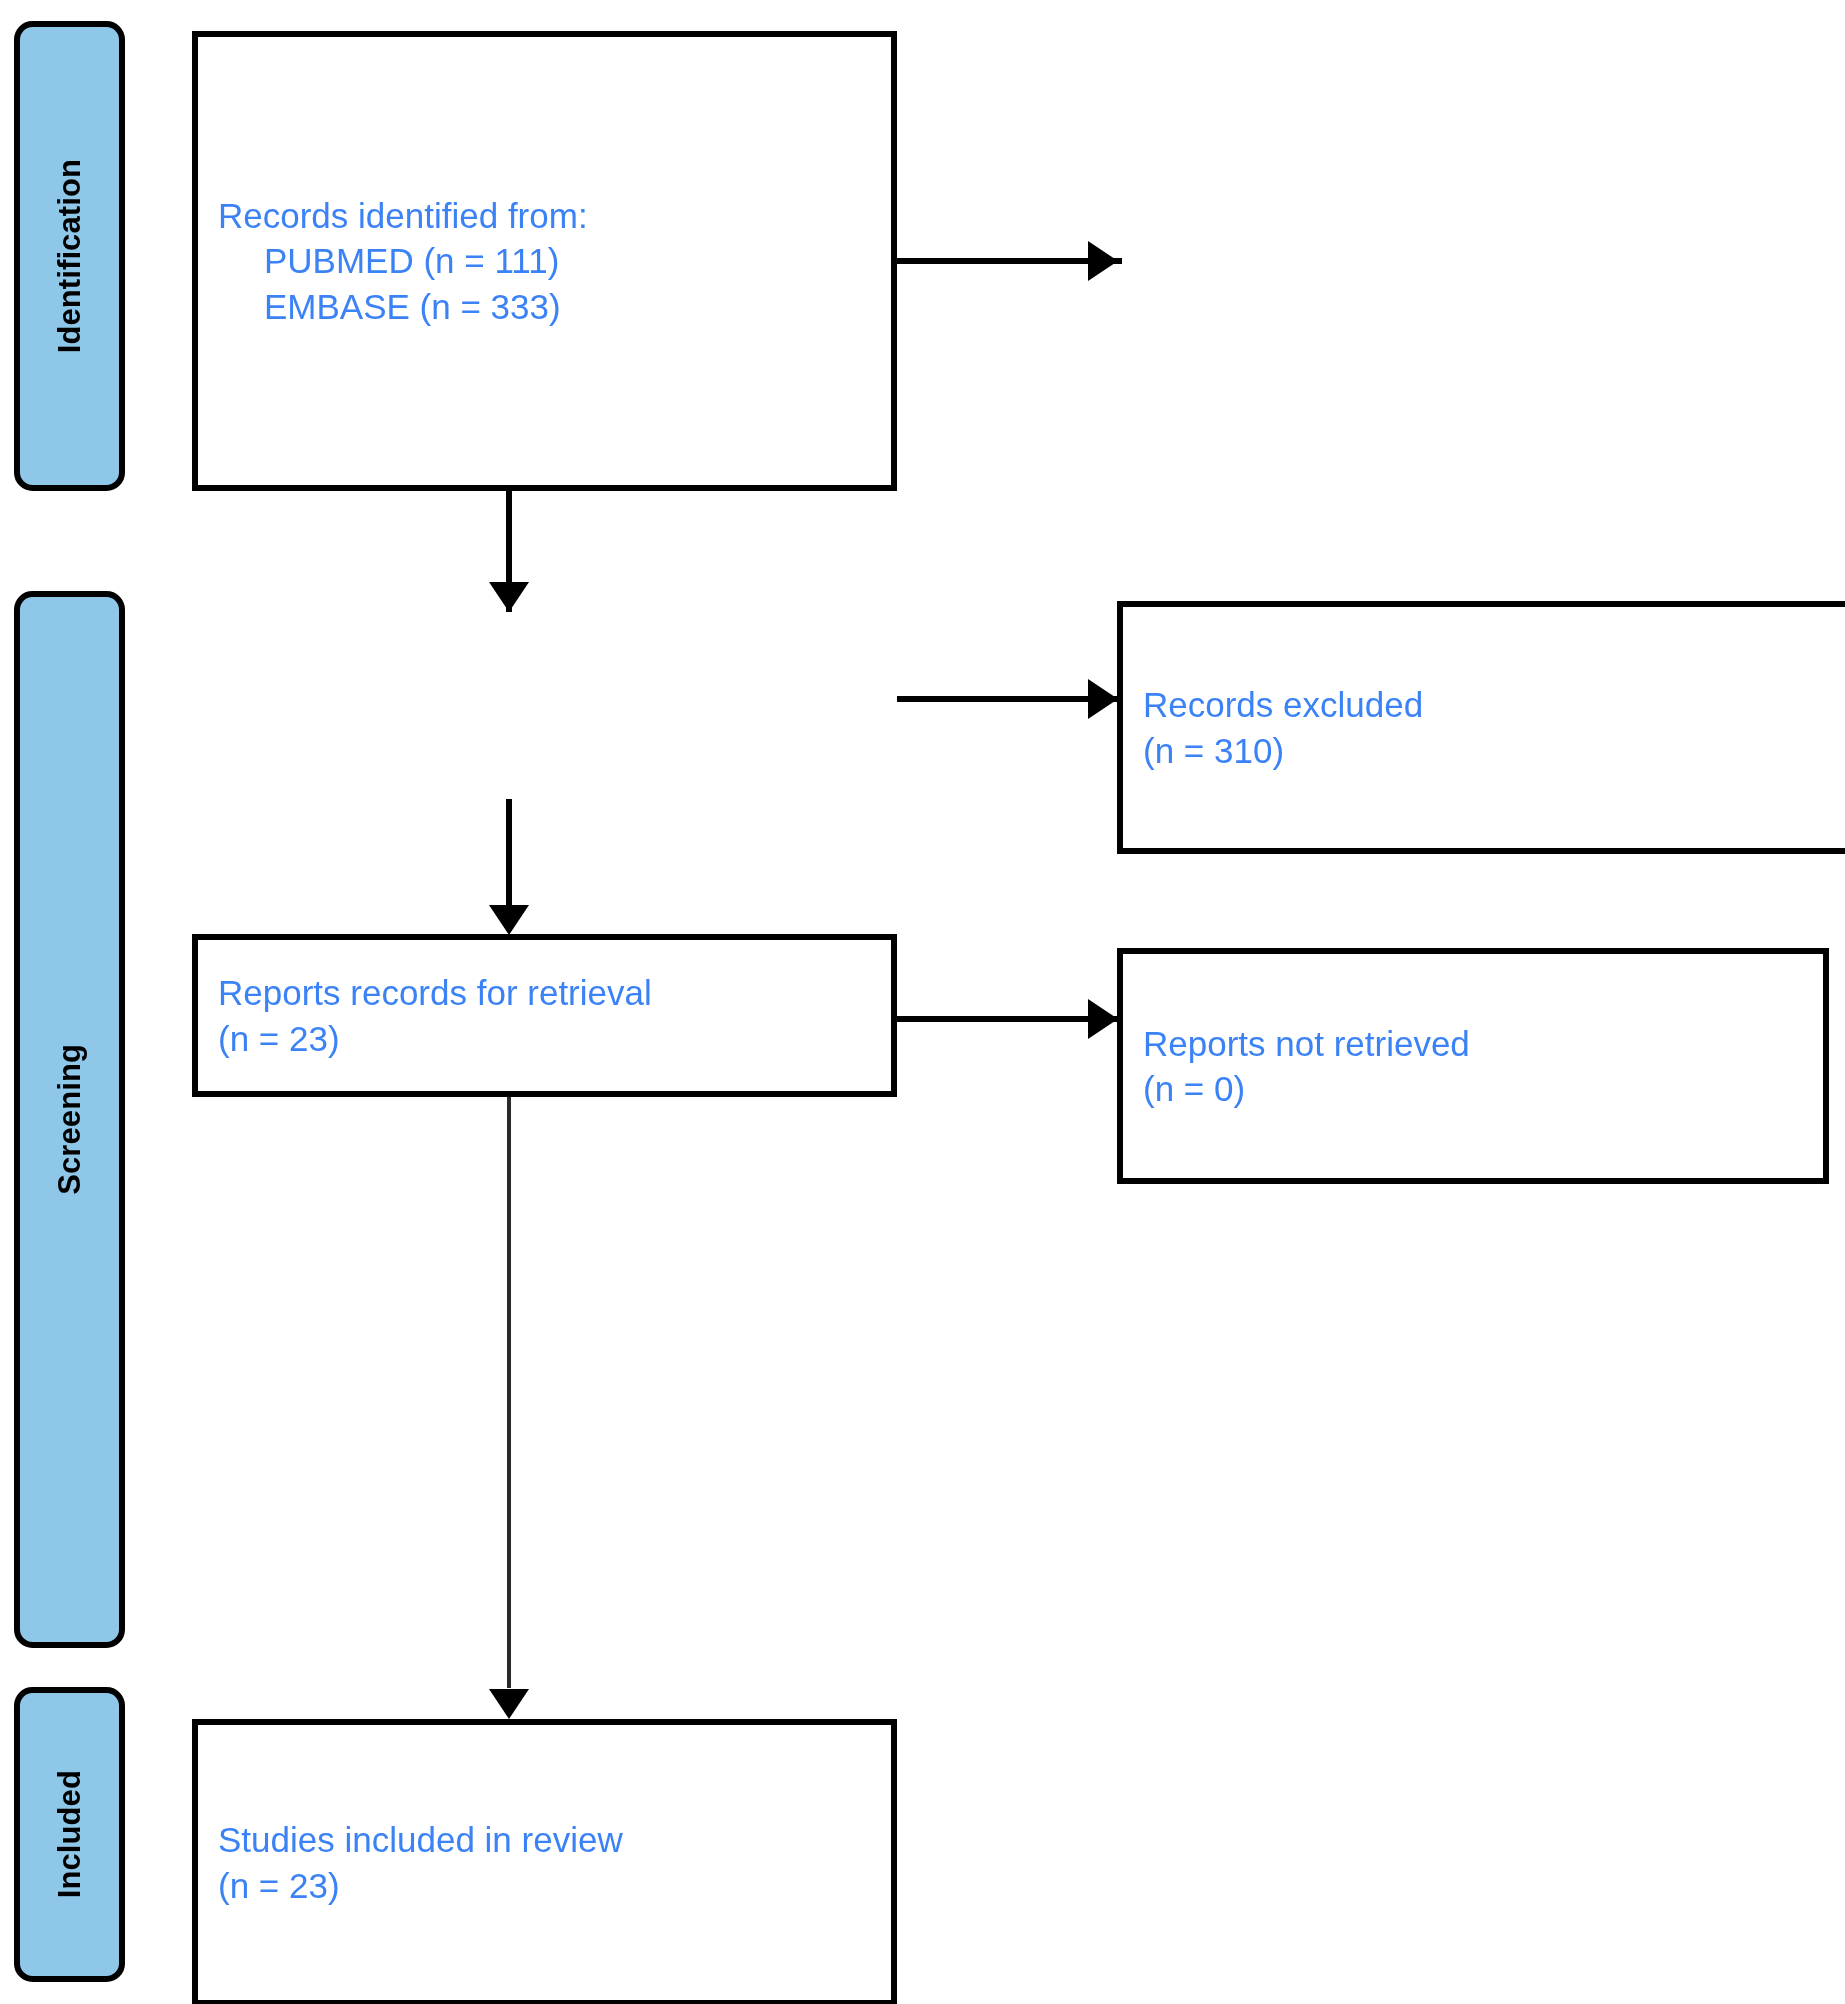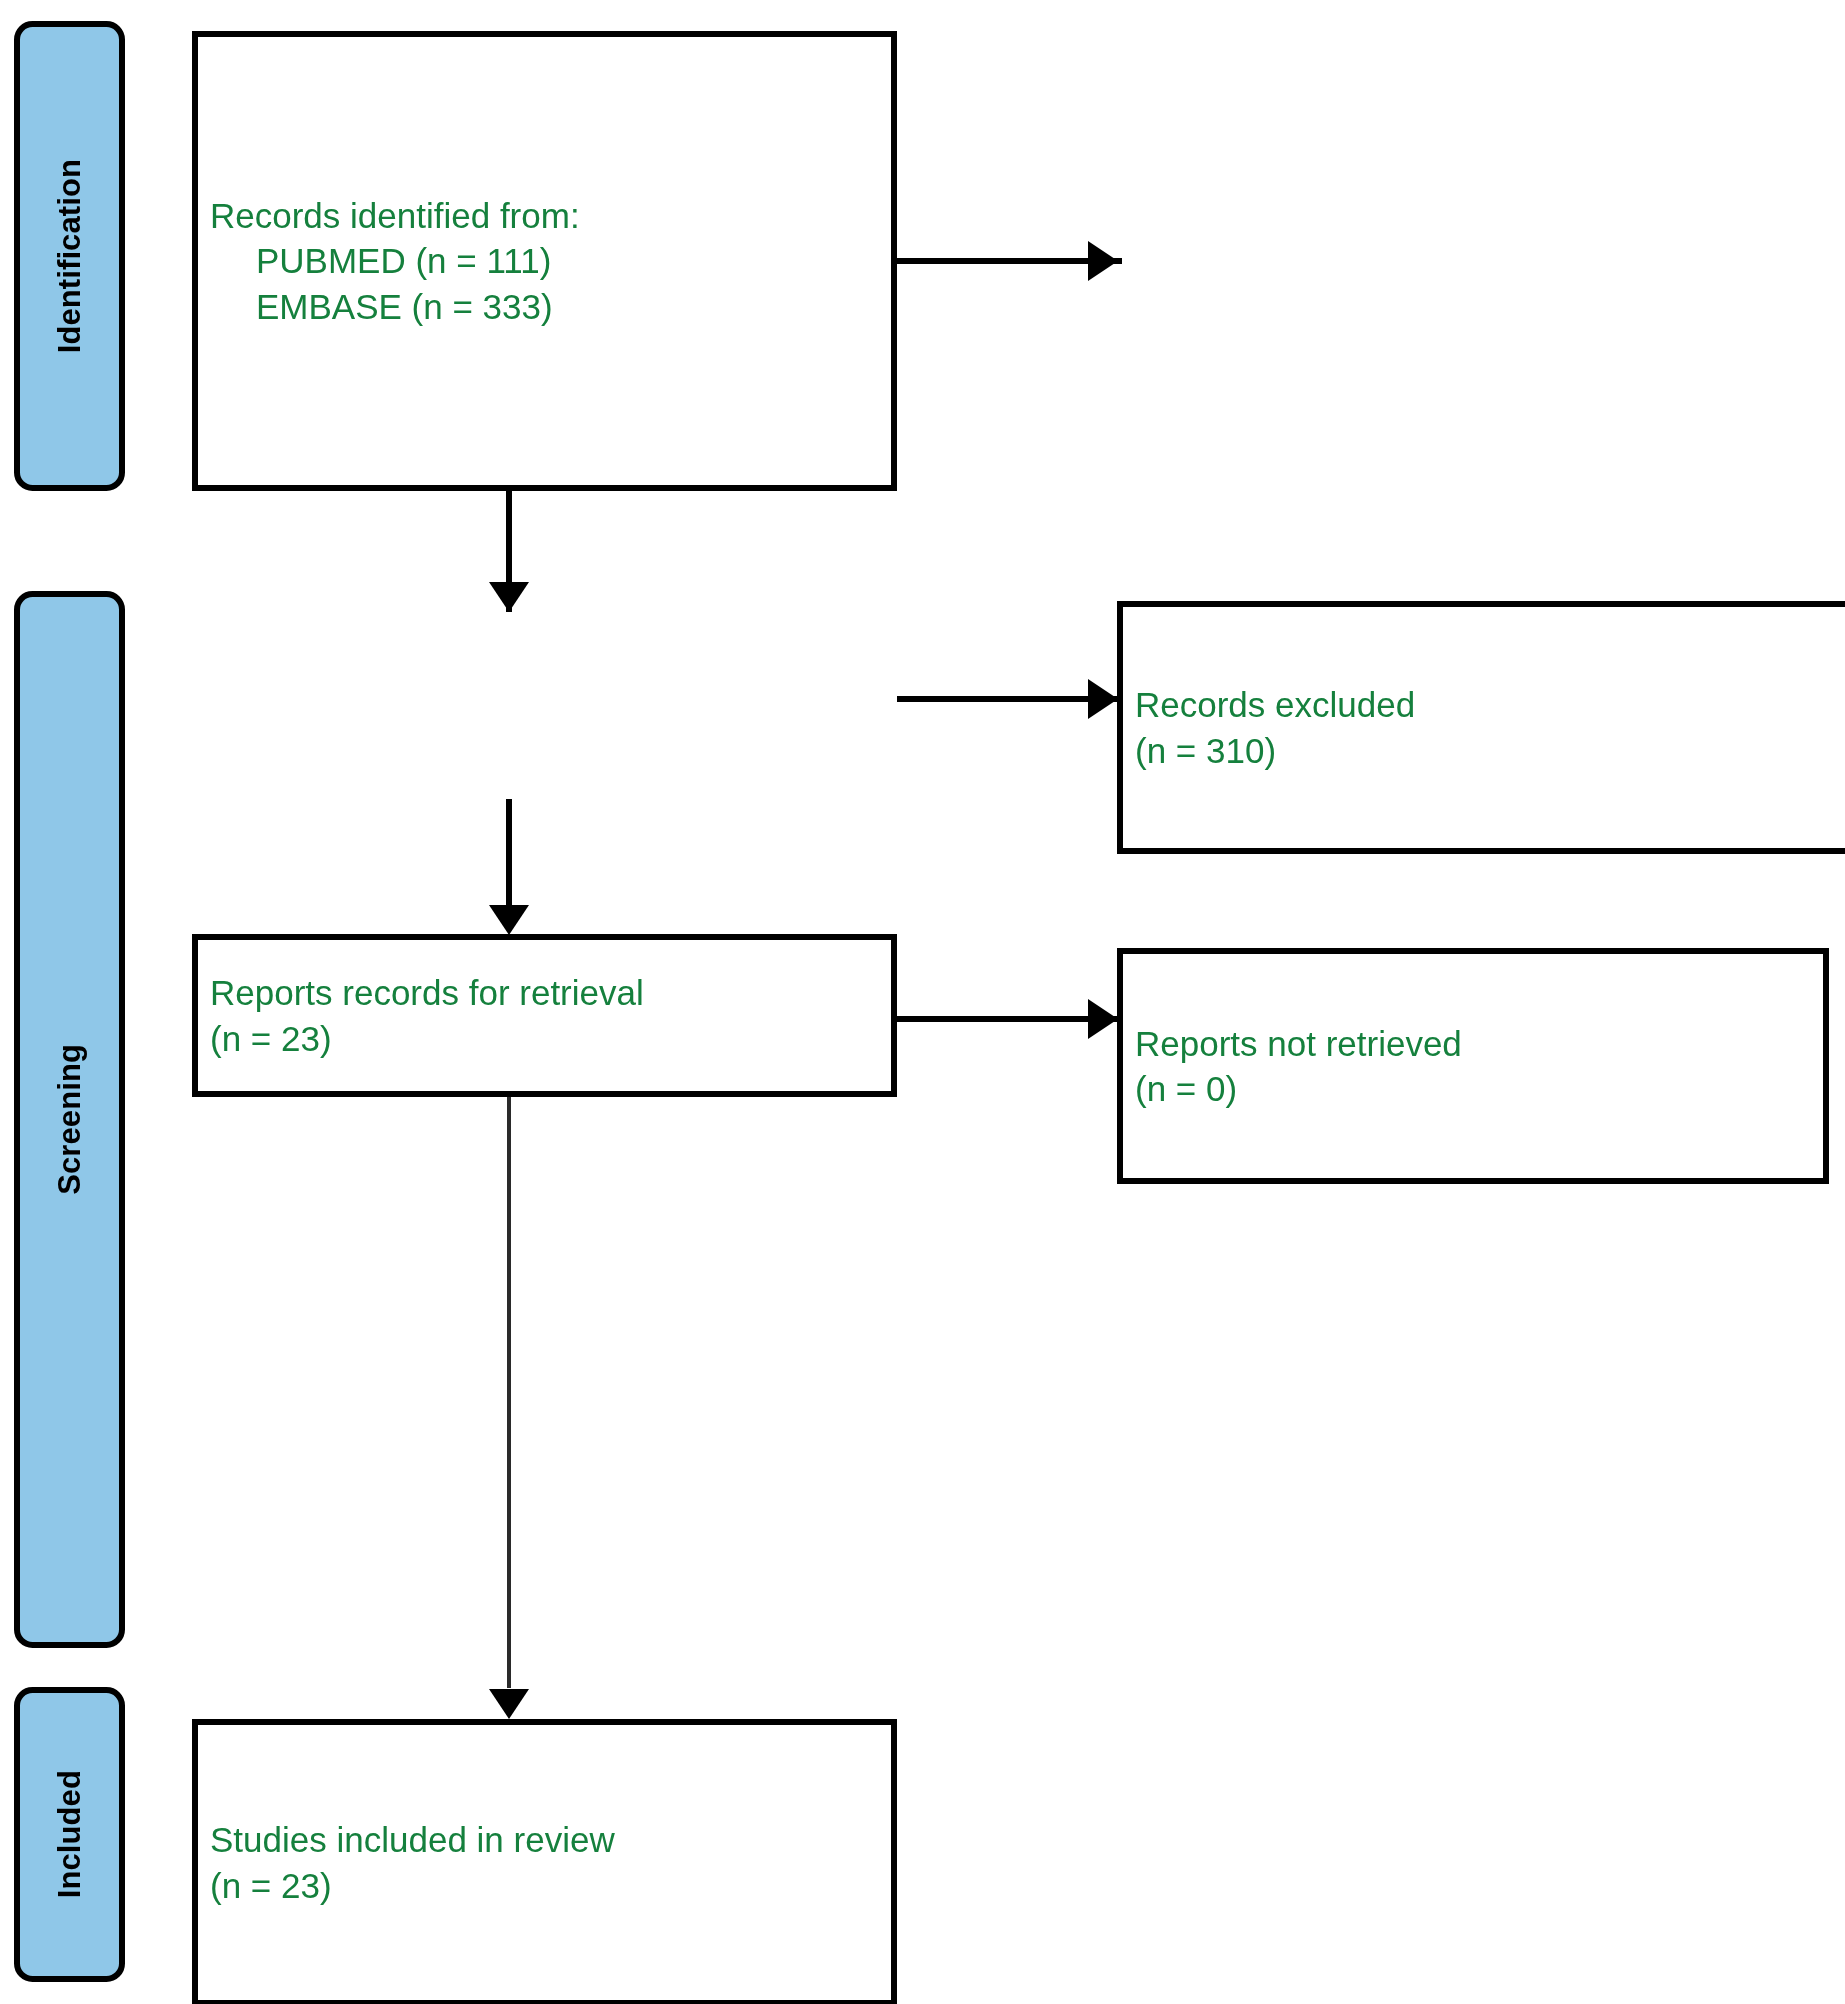--- a/index.html
+++ b/index.html
@@ -41,24 +41,24 @@
   
   .flow-box {
     position: absolute;
     box-sizing: border-box;
     background: #ffffff;
     border: 6.4px solid #000000;
     display: flex;
     align-items: center;
   }
   .box-text {
-    padding: 0 12px;
+    padding: 0 20px;
     font-size: 35px;
     line-height: 1.30;
-    color: #15803d;
+    color: #3b82f6;
     width: 100%;
   }
   .box-text .ln { display: block; white-space: pre-wrap; }
   .box-text .indent { padding-left: 46px; text-indent: 0; }
   .box-text em { font-style: italic; }
 
   
   .conn {
     position: absolute;
     background: #000000;

